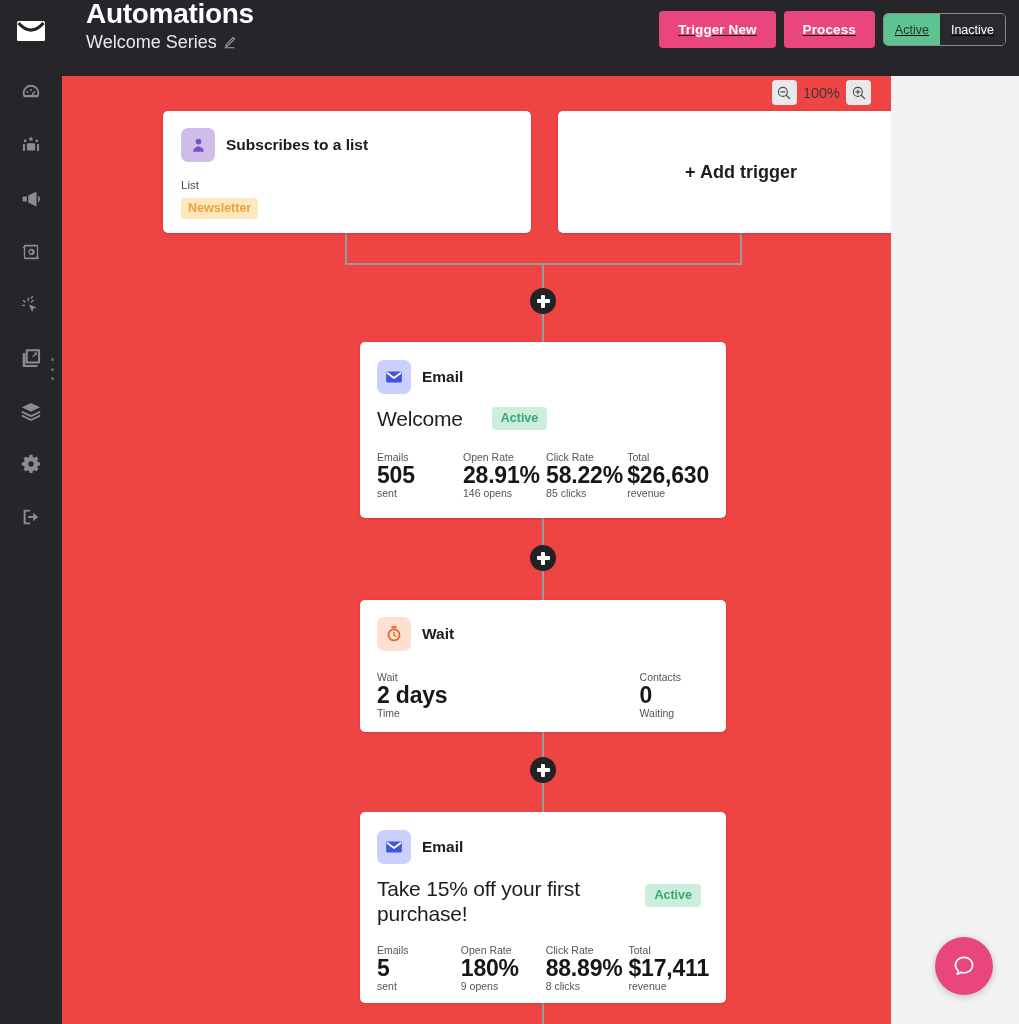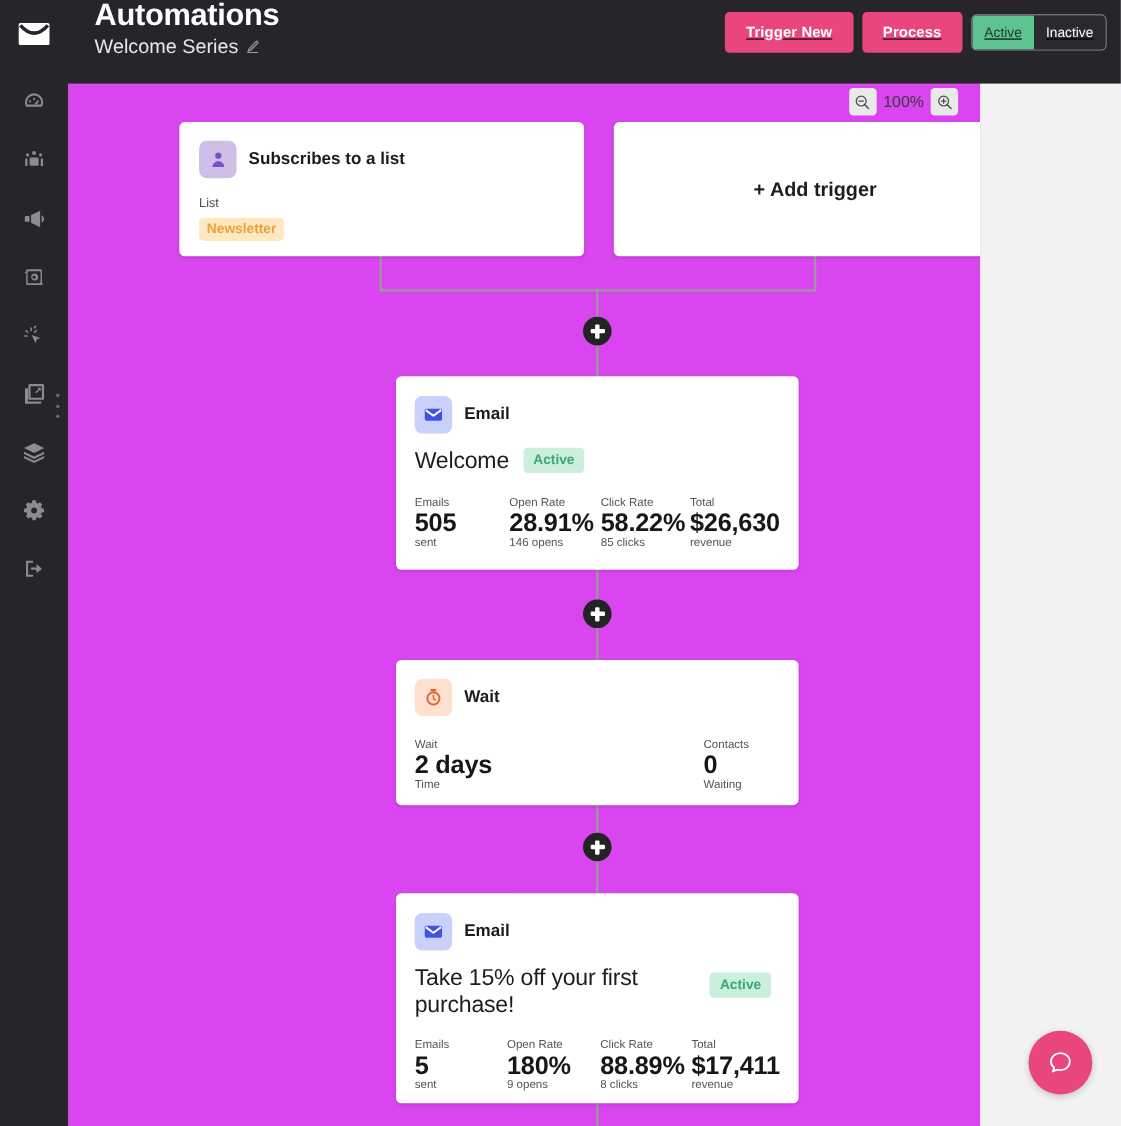--- a/index.html
+++ b/index.html
@@ -65,21 +65,21 @@
   .drag-handle {
     position: absolute; left: 48px; top: 296px; width: 8px; height: 22px;
     display: flex; flex-direction: column; justify-content: space-between;
     align-items: center; cursor: pointer;
   }
   .drag-handle i { width: 3px; height: 3px; border-radius: 50%; background: #6e6e72; display:block; }
 
   
   .canvas {
     position: absolute; left: 62px; top: 62px;
-    width: 829px; height: 962px; background: #d946ef; overflow: hidden; text-decoration: underline;
+    width: 829px; height: 962px; background: #ef4444; overflow: hidden; text-decoration: underline;
   }
 
   .zoom-ctl {
     position: absolute; right: 20px; top: 18px;
     display: flex; align-items: center; gap: 6px; z-index: 9;
   }
   .zoom-btn {
     width: 25px; height: 25px; border-radius: 4px; background: #e9e9e9;
     display: flex; align-items: center; justify-content: center; cursor: pointer;
   }
@@ -334,21 +334,21 @@
       <div class="card-head">
         <div class="ico-box ico-blue">
           <svg width="20" height="20" viewBox="0 0 24 24">
             <rect x="2.6" y="5.4" width="18.8" height="13.2" rx="1.8" fill="#3f55e0"></rect>
             <path d="M3.6 7 12 13.2 20.4 7" fill="none" stroke="#fff" stroke-width="2.2" stroke-linejoin="round"></path>
           </svg>
         </div>
         <div class="card-type">Email</div>
       </div>
 
-      <div style="display:flex; align-items:center; gap:13px; margin-top:12px;">
+      <div style="display:flex; align-items:center; gap:29px; margin-top:12px;">
         <div class="email-subject">Welcome</div>
         <div class="badge-active">Active</div>
       </div>
 
       <div class="stats" style="margin-top:19px;">
         <div style="width:89px;">
           <div class="stat-top">Emails</div>
           <div class="stat-mid">505</div>
           <div class="stat-bot">sent</div>
         </div>

